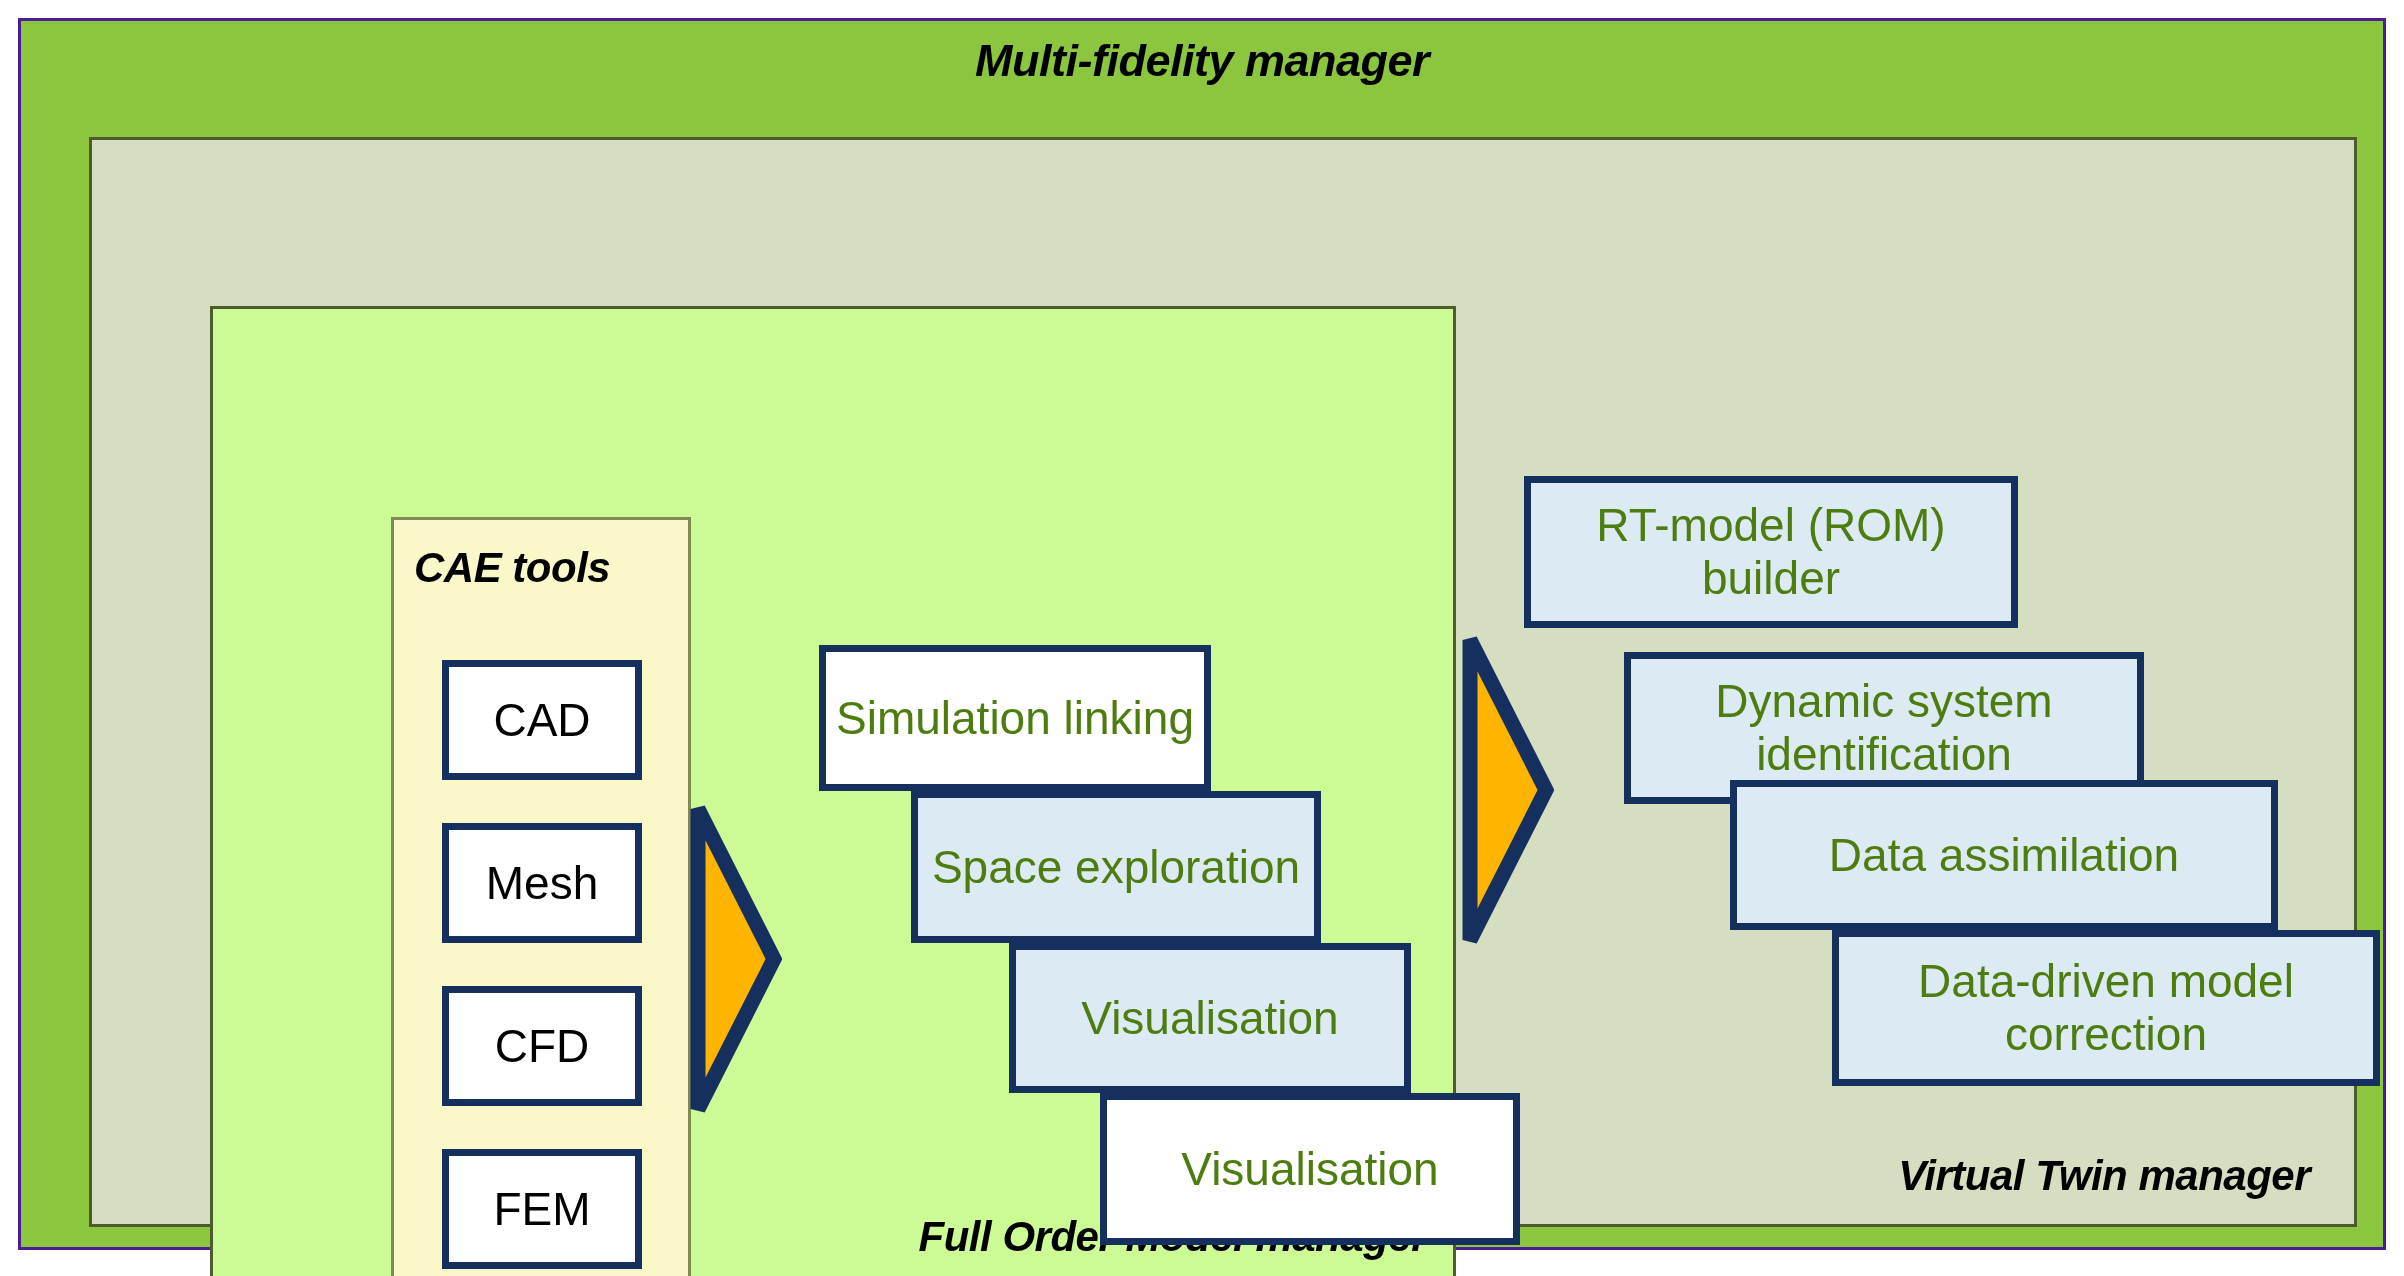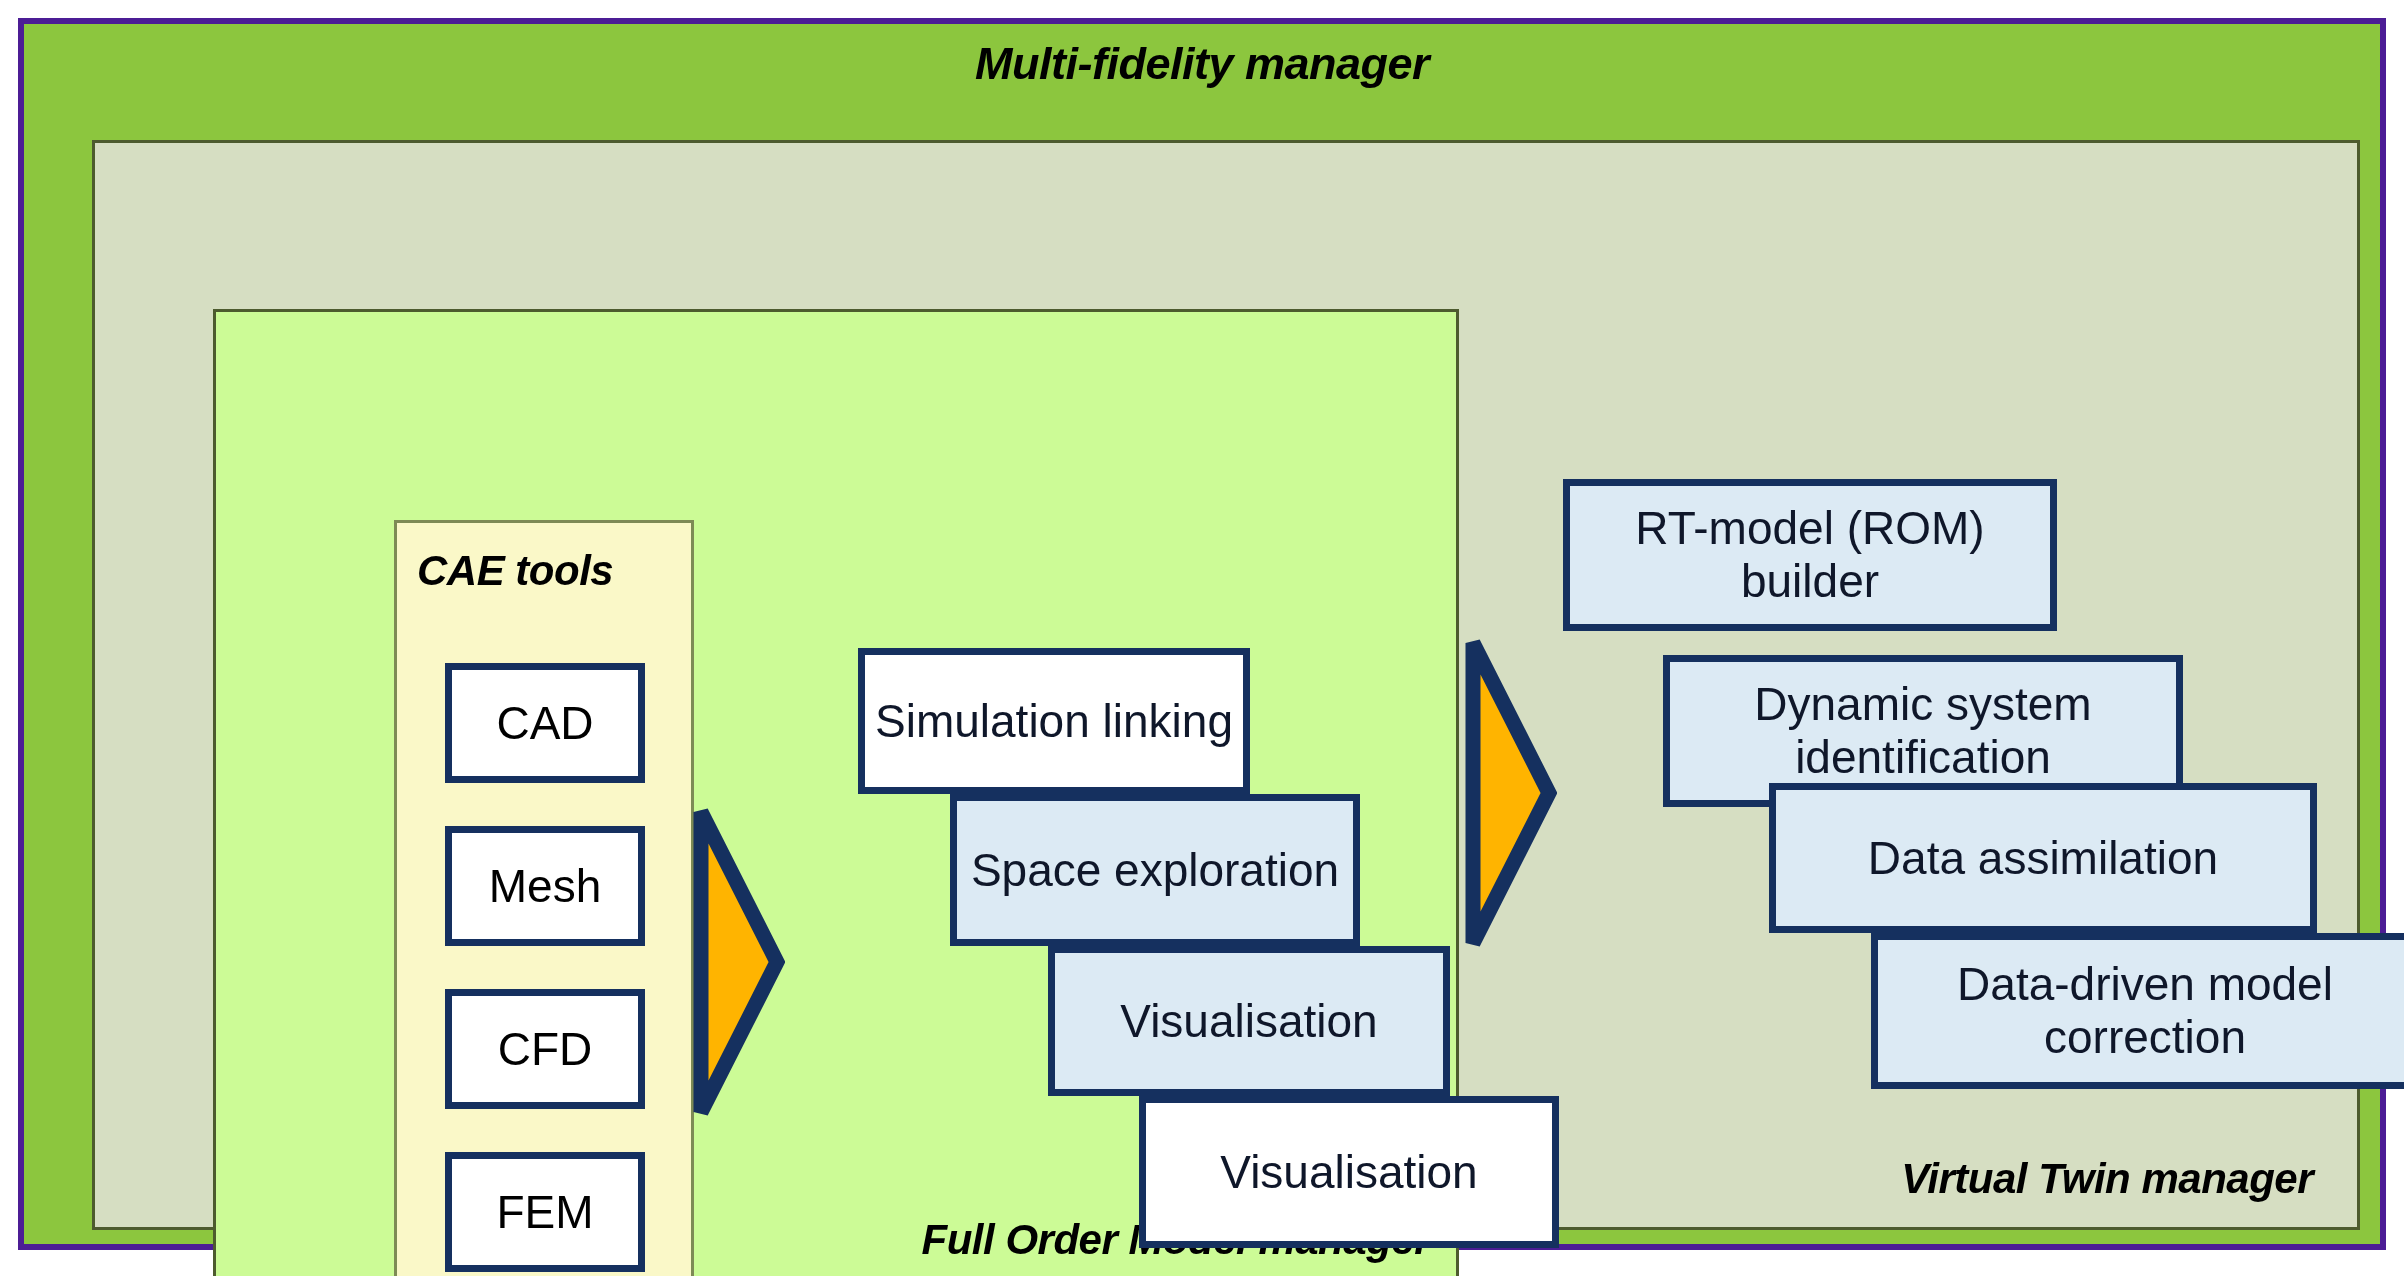--- a/index.html
+++ b/index.html
@@ -20,21 +20,21 @@
   }
 
   
   .mf-manager {
     position: absolute;
     left: 18px;
     top: 18px;
     width: 2368px;
     height: 1232px;
     background: #8CC63E;
-    border: 6px solid #4c1d95;
+    border: 3px solid #4c1d95;
     box-sizing: border-box;
   }
   .mf-title {
     position: absolute;
     left: 0;
     top: 14px;
     width: 100%;
     text-align: center;
     font-size: 45px;
     font-weight: bold;
@@ -149,23 +149,22 @@
   .step-box {
     position: absolute;
     border: 7px solid #15305F;
     box-sizing: border-box;
     display: flex;
     align-items: center;
     justify-content: center;
     text-align: center;
     font-size: 46px;
     line-height: 1.15;
-    color: #0f172a;
+    color: #4d7c0f;
     padding: 4px 10px;
-    margin-left: 36px;
   }
   .step-box.white { background: #ffffff; }
   .step-box.blue  { background: #DCEAF4; }
 </style>
 </head>
 <body>
 
 <div id="canvas">
 
   <div class="mf-manager">

